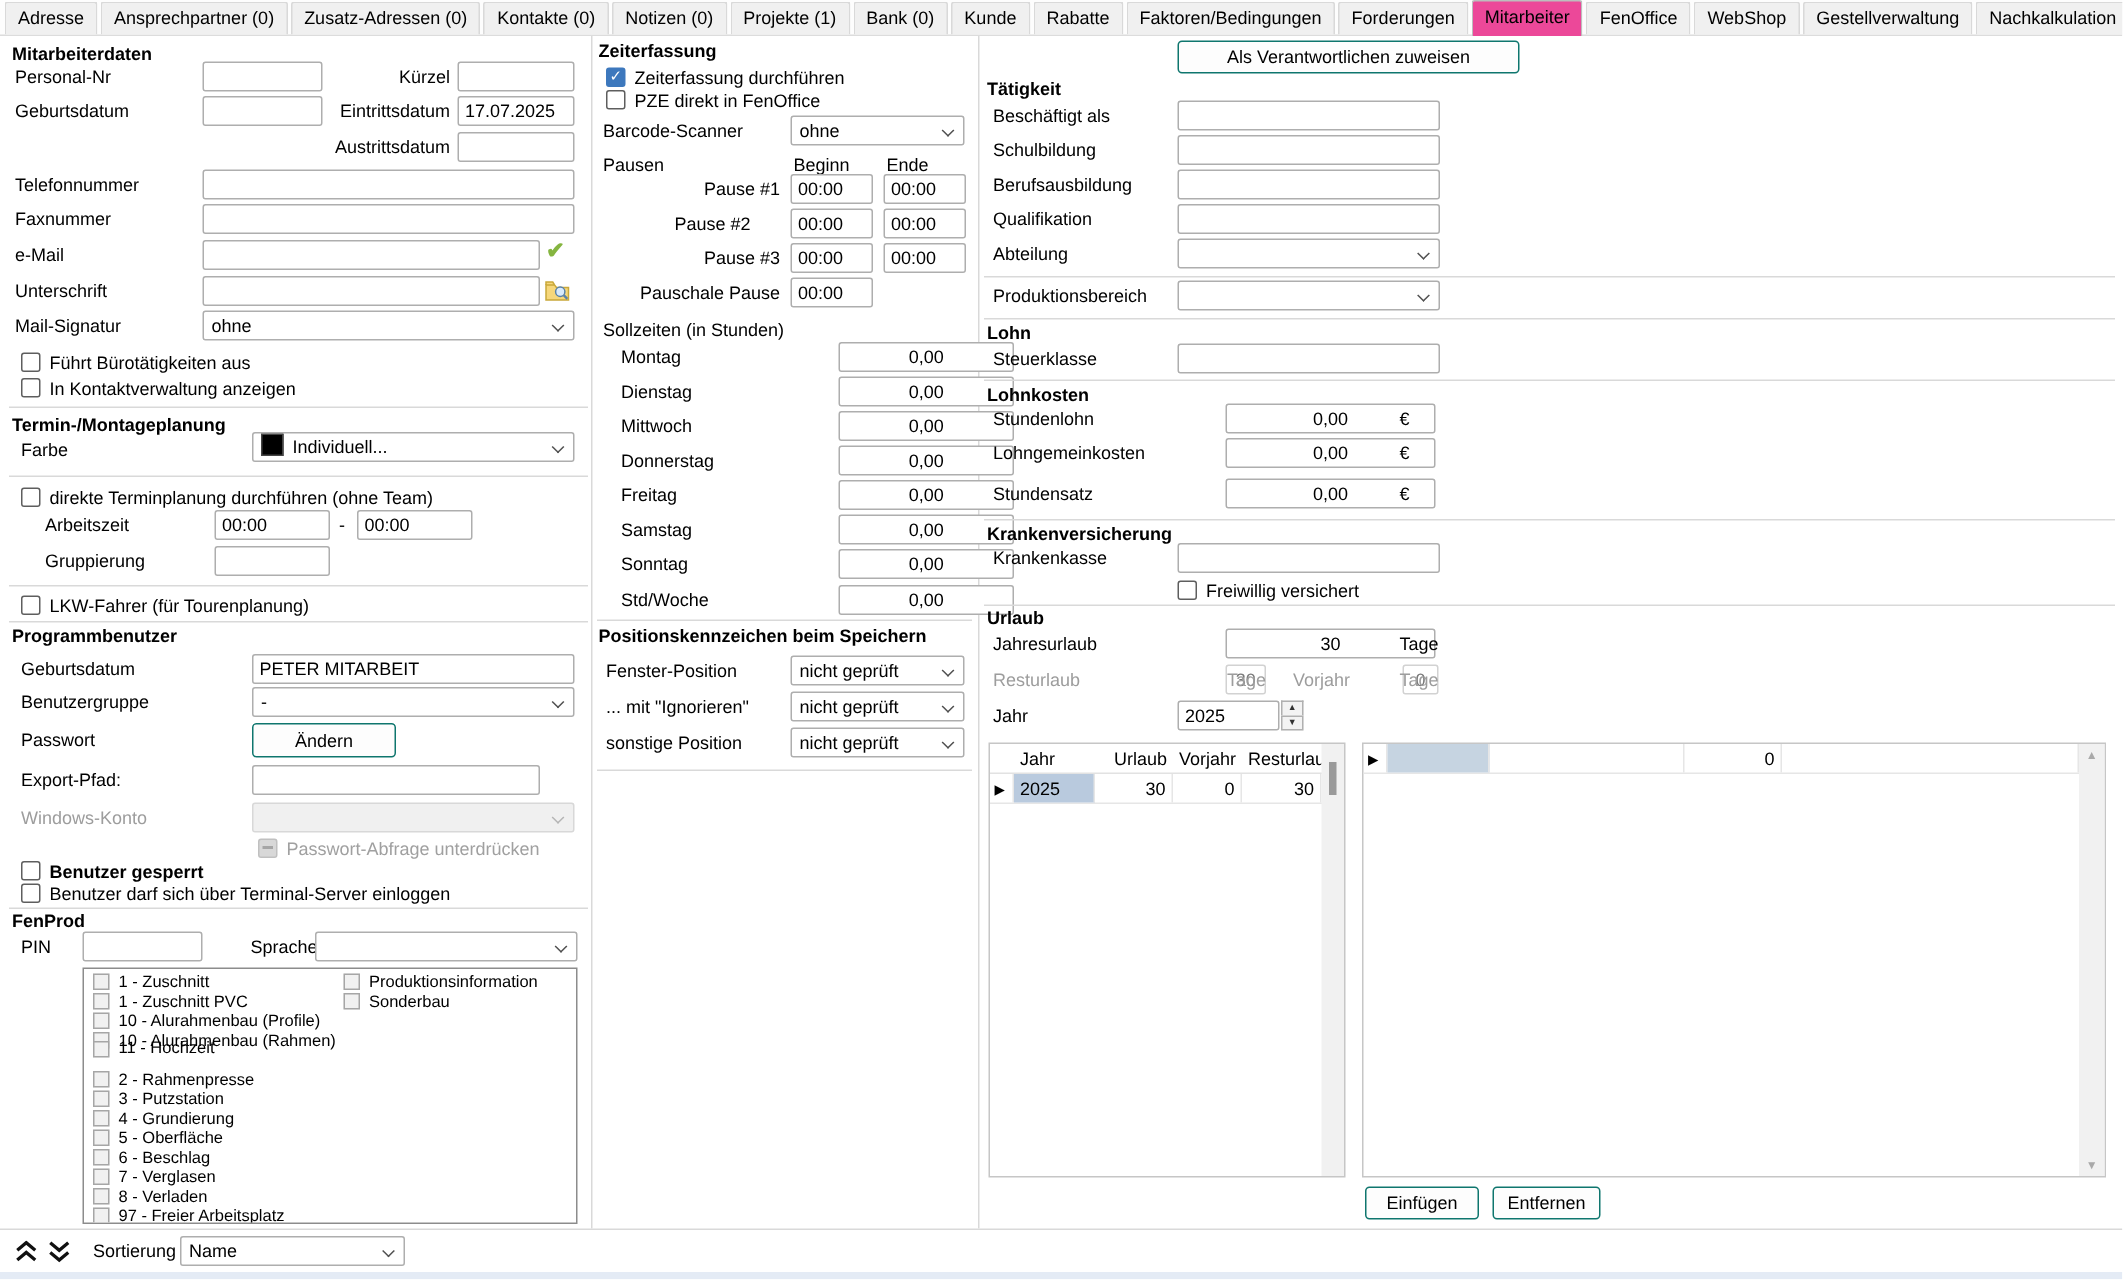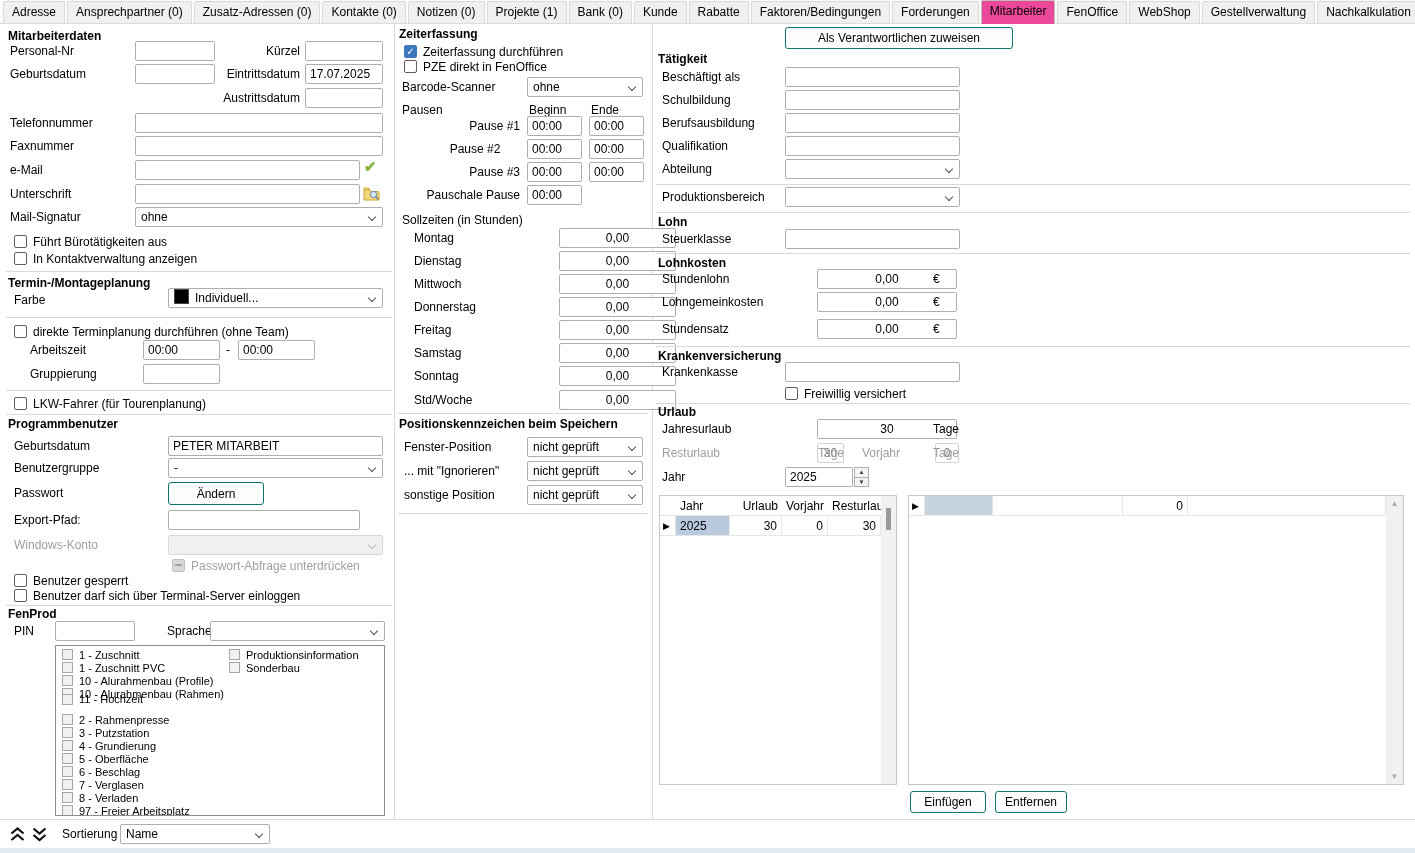--- a/index.html
+++ b/index.html
@@ -179,21 +179,21 @@
   <div class="lbl" style="left:14px;top:510px;">Export-Pfad:</div>
   <input class="in" style="left: 168px; top: 510px; width: 192px;">
   <div class="lbl gray" style="left:14px;top:535px;">Windows-Konto</div>
   <div class="sel disabled" style="left:168px;top:535px;width:215px;">
       <span class="chev"></span>
     </div>
   <div class="cb disabled" style="left:172px;top:558px;">
       <span class="box"></span>
       <span>Passwort-Abfrage unterdrücken</span>
     </div>
-  <div class="cb" style="left:14px;top:573px;">
+  <div class="cb" style="left:14px;top:573px;font-weight:bold;">
       <span class="box"></span>
       <span>Benutzer gesperrt</span>
     </div>
   <div class="cb" style="left:14px;top:588px;">
       <span class="box"></span>
       <span>Benutzer darf sich über Terminal-Server einloggen</span>
     </div>
 
   <div class="hdiv" style="left:6px;top:605px;width:386px;"></div>
 

